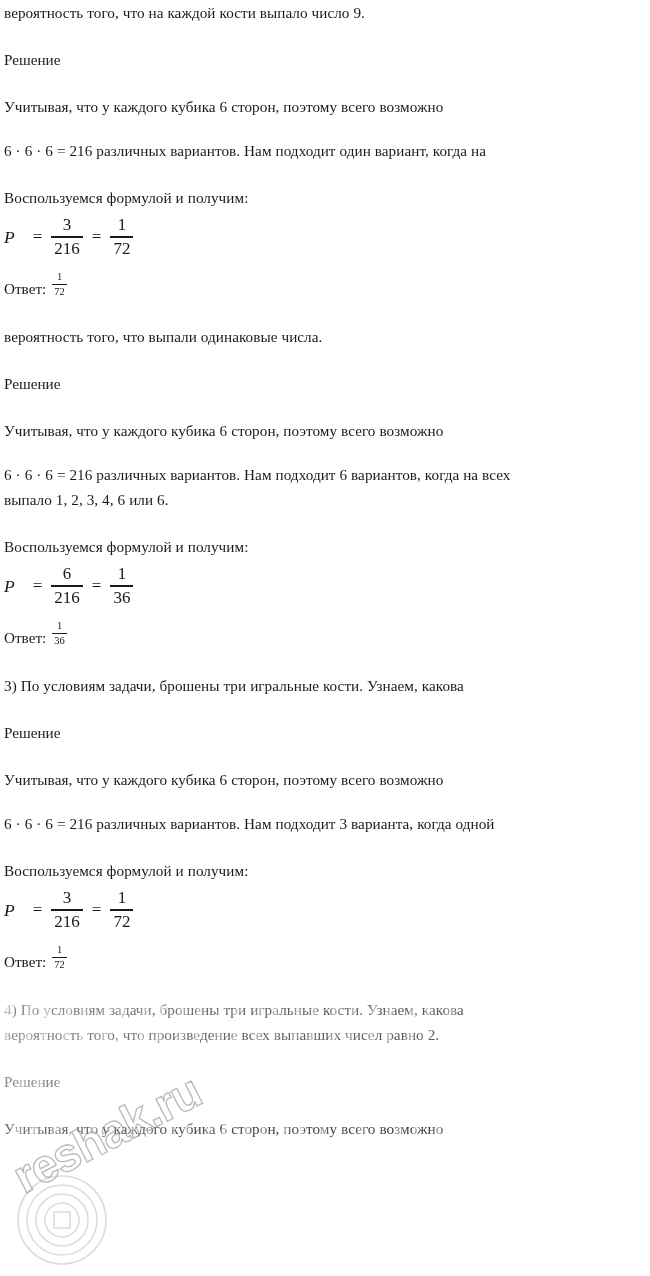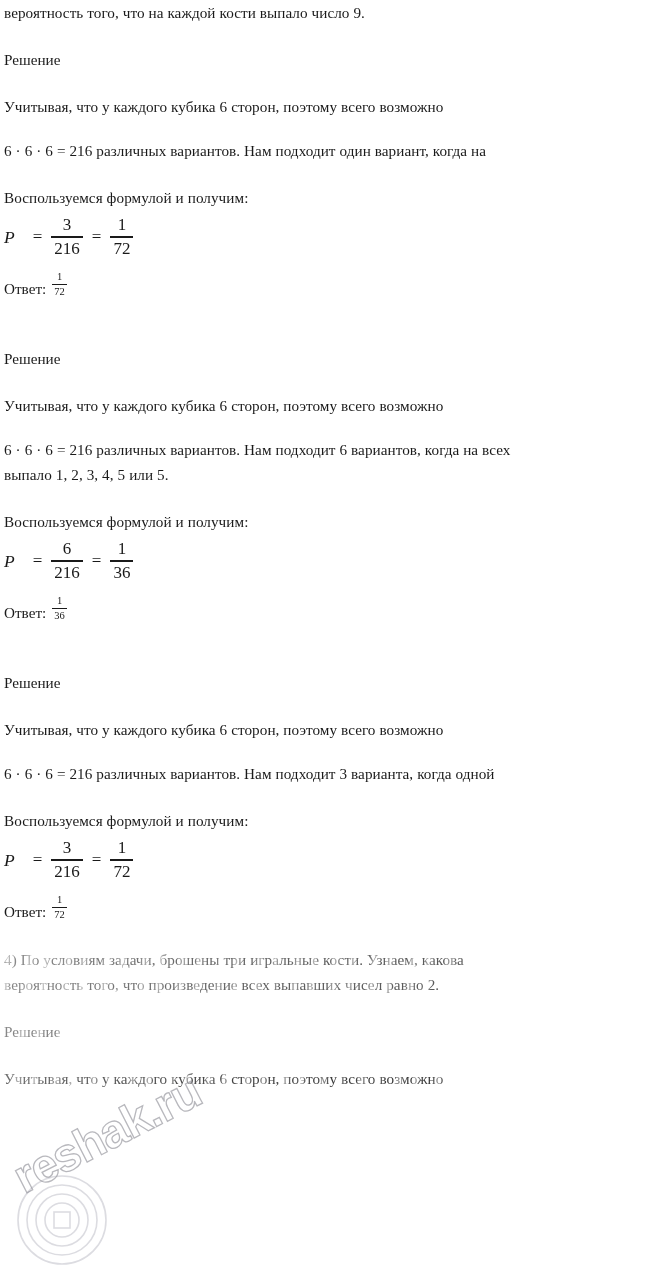--- a/index.html
+++ b/index.html
@@ -215,27 +215,28 @@
         <span class="num">1</span>
         <span class="bar"></span>
         <span class="den">72</span>
       </span>
     </div>
   </div>
 
   <div class="gap-lg"></div>
 
   <div class="block">
+    <div class="para">вероятность того, что выпали одинаковые числа.</div>
     <div class="gap-md"></div>
     <div class="heading">Решение</div>
     <div class="gap-md"></div>
     <div class="para">Учитывая, что у каждого кубика 6 сторон, поэтому всего возможно</div>
     <div class="gap-sm"></div>
     <div class="para">6 · 6 · 6 = 216 различных вариантов. Нам подходит 6 вариантов, когда на всех</div>
-    <div class="para">выпало 1, 2, 3, 4, 5 или 5.</div>
+    <div class="para">выпало 1, 2, 3, 4, 6 или 6.</div>
     <div class="gap-md"></div>
     <div class="para">Воспользуемся формулой и получим:</div>
     <div class="formula">
       <span class="var">P</span>
       <span class="eq">=</span>
       <span class="frac">
         <span class="num">6</span>
         <span class="bar"></span>
         <span class="den">216</span>
       </span>
@@ -252,20 +253,21 @@
         <span class="num">1</span>
         <span class="bar"></span>
         <span class="den">36</span>
       </span>
     </div>
   </div>
 
   <div class="gap-lg"></div>
 
   <div class="block">
+    <div class="para">3) По условиям задачи, брошены три игральные кости. Узнаем, какова</div>
     <div class="gap-md"></div>
     <div class="heading">Решение</div>
     <div class="gap-md"></div>
     <div class="para">Учитывая, что у каждого кубика 6 сторон, поэтому всего возможно</div>
     <div class="gap-sm"></div>
     <div class="para">6 · 6 · 6 = 216 различных вариантов. Нам подходит 3 варианта, когда одной</div>
     <div class="gap-md"></div>
     <div class="para">Воспользуемся формулой и получим:</div>
     <div class="formula">
       <span class="var">P</span>

